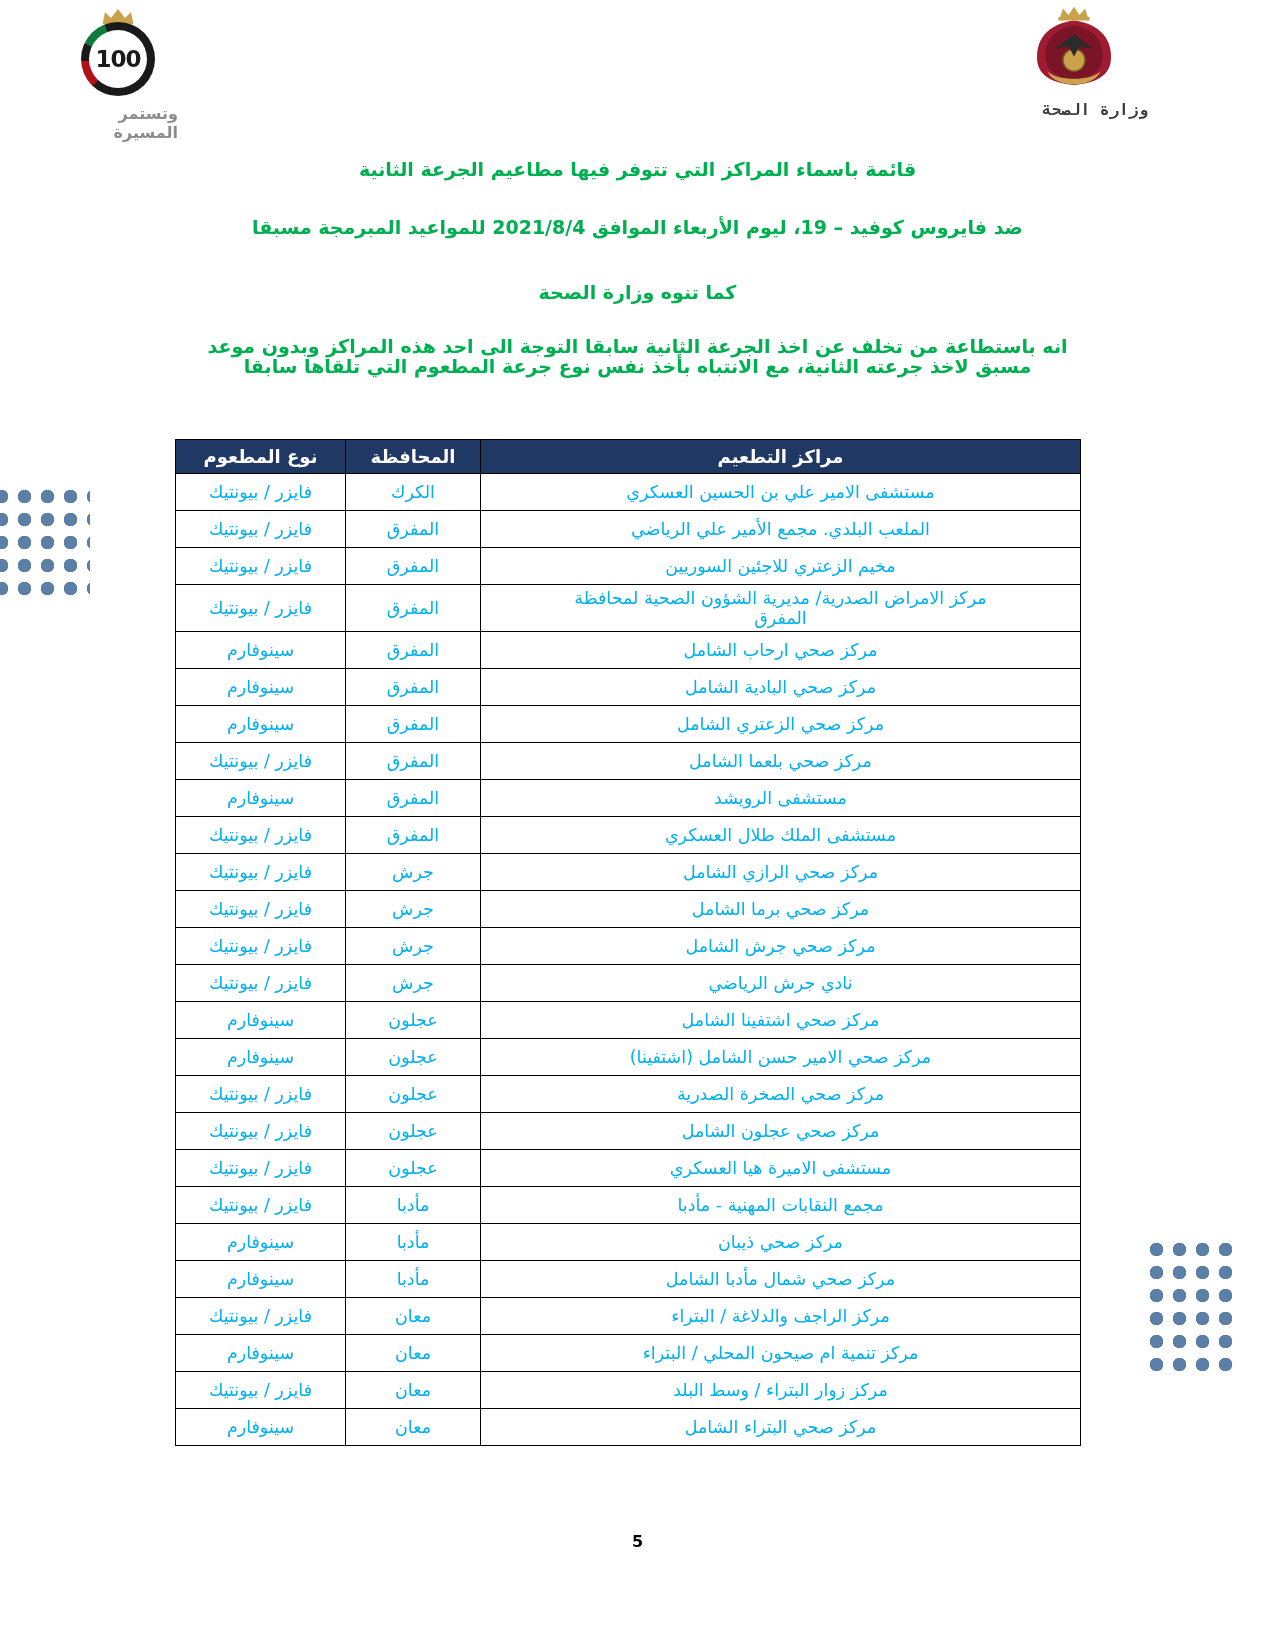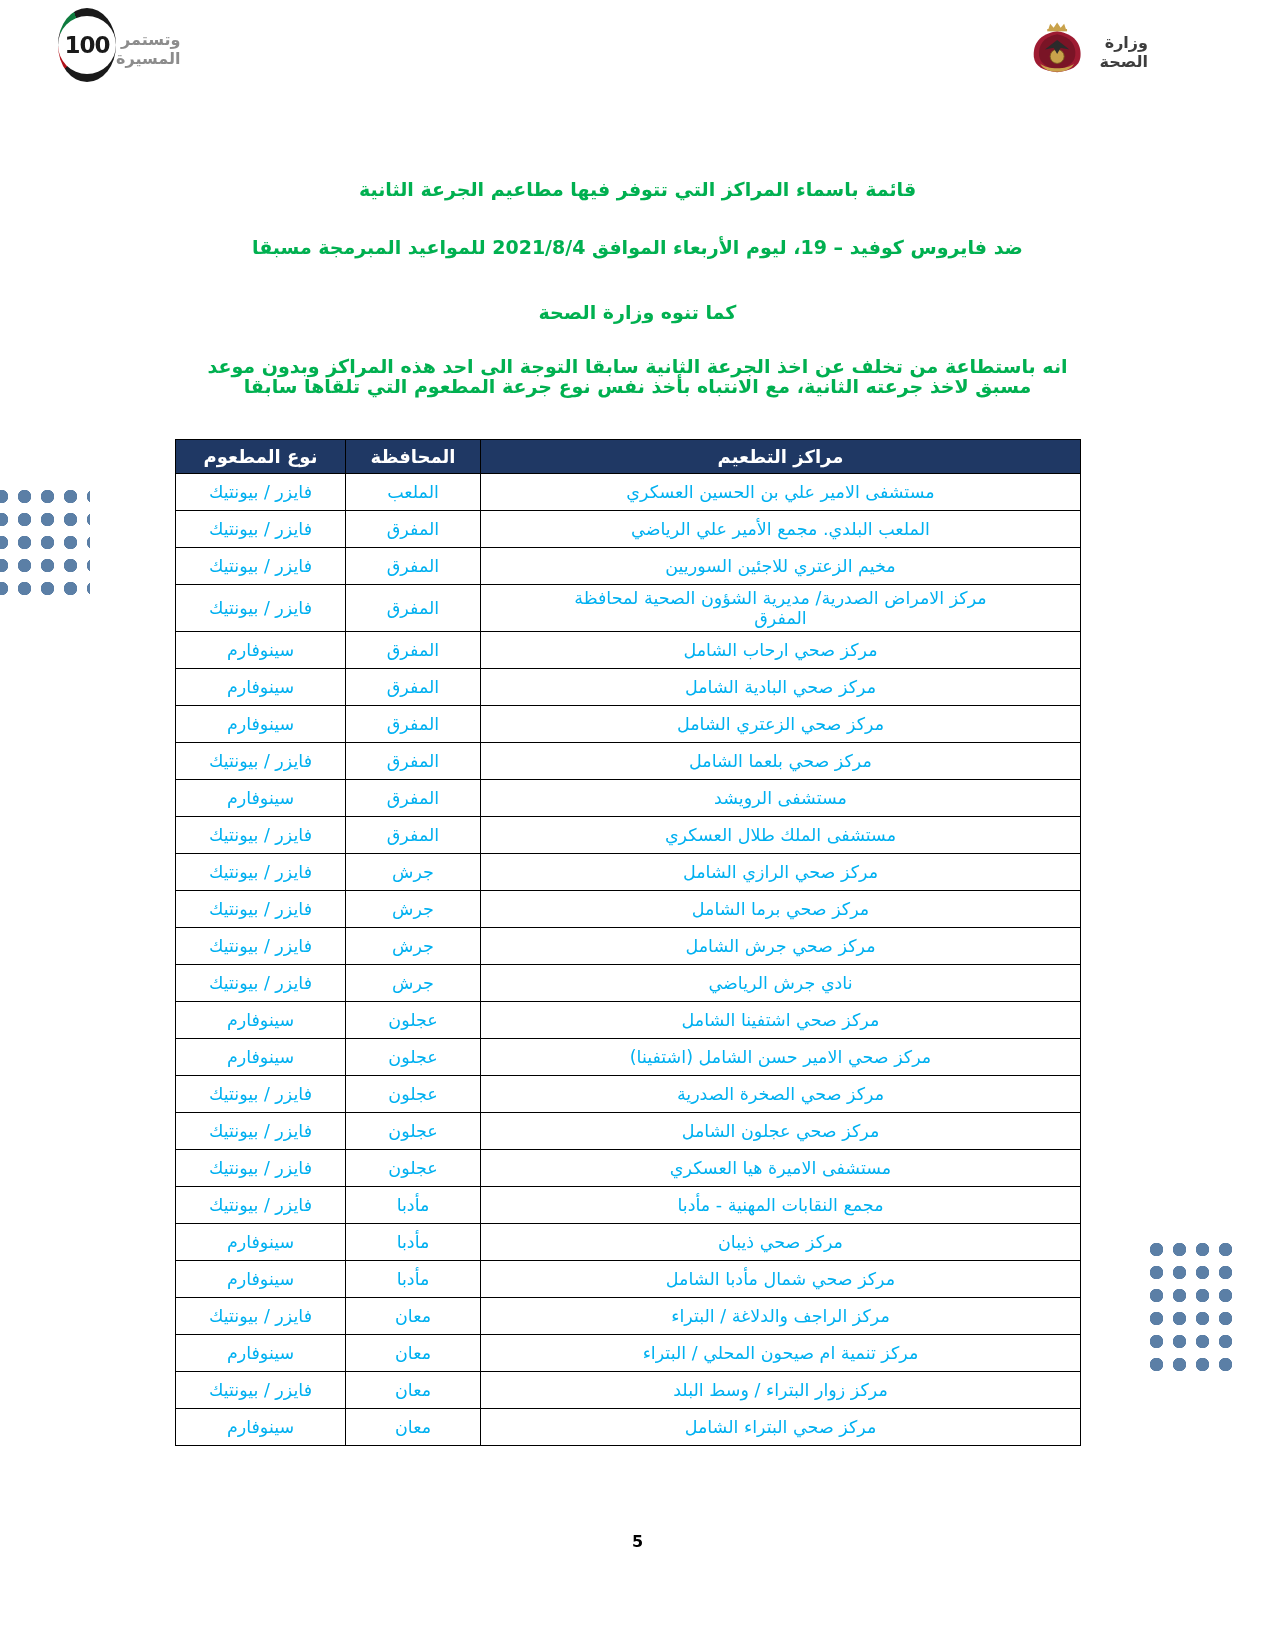--- a/index.html
+++ b/index.html
@@ -7,60 +7,60 @@
   body {
     width:1275px; height:1650px;
     position:relative;
     overflow:hidden;
     font-family:"DejaVu Sans", sans-serif;
   }
 
   
   .cent-logo {
     position:absolute; left:58px; top:8px; width:120px;
-    display:flex; align-items:center;
+    display:flex; flex-direction:column; align-items:center;
   }
   .cent-crown { margin-bottom:-2px; }
   .cent-circle {
     width:74px; height:74px; border-radius:50%;
     background:conic-gradient(#1a1a1a 0 62%, #b01119 62% 74%, #1a1a1a 74% 82%, #0e7b3e 82% 94%, #1a1a1a 94% 100%);
     display:flex; align-items:center; justify-content:center;
   }
   .cent-inner {
     width:58px; height:58px; border-radius:50%; background:#ffffff;
     display:flex; align-items:center; justify-content:center;
     font-weight:bold; font-size:23px; color:#1a1a1a; letter-spacing:-1px;
   }
   .cent-caption {
     margin-top:8px; font-size:16px; font-weight:bold; color:#8c8c8c; direction:rtl;
   }
 
   .moh-logo {
     position:absolute; left:1028px; top:4px; width:120px;
-    display:flex; flex-direction:row; align-items:center;
+    display:flex; flex-direction:column; font-family:Liberation Mono, monospace;
   }
   .moh-caption {
     margin-top:4px; font-size:16px; font-weight:bold; color:#3d3d3d; direction:rtl;
   }
 
   
   .dots {
     position:absolute;
     background-image:radial-gradient(circle, #5b7fa6 6.5px, transparent 7px);
     background-size:23px 23px;
     background-position:0 0;
   }
   .dots-left  { left:-10px; top:485px; width:100px; height:116px; }
   .dots-right { left:1145px; top:1238px; width:92px; height:138px; }
 
   
   .heading {
     position:absolute; left:80px; right:80px;
     text-align:center; direction:rtl;
-    color:#00b050; font-weight:bold; font-size:19px;margin-top:20px;
+    color:#00b050; font-weight:bold; font-size:19px;
   }
   .h-line1 { top:158px; }
   .h-line2 { top:216px; }
   .h-line3 { top:281px; }
   .h-line4 { top:336px; line-height:20px; white-space:pre-line; left:120px; right:120px; }
 
   
   table.centers {
     position:absolute; left:175px; top:439px; width:905px;
     border-collapse:collapse; direction:rtl;
@@ -135,21 +135,21 @@
   <thead>
     <tr>
       <th>مراكز التطعيم</th>
       <th>المحافظة</th>
       <th>نوع المطعوم</th>
     </tr>
   </thead>
   <tbody>
       <tr>
         <td>مستشفى الامير علي بن الحسين العسكري</td>
-        <td>الملعب</td>
+        <td>الكرك</td>
         <td>فايزر / بيونتيك</td>
       </tr>
       <tr>
         <td>الملعب البلدي. مجمع الأمير علي الرياضي</td>
         <td>المفرق</td>
         <td>فايزر / بيونتيك</td>
       </tr>
       <tr>
         <td>مخيم الزعتري للاجئين السوريين</td>
         <td>المفرق</td>

